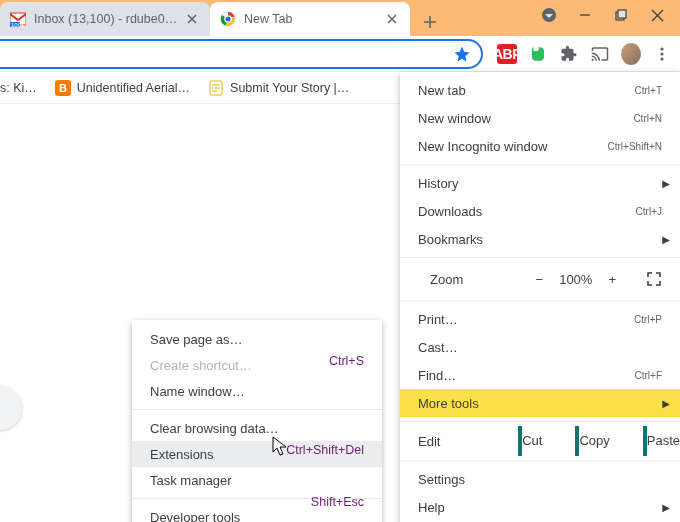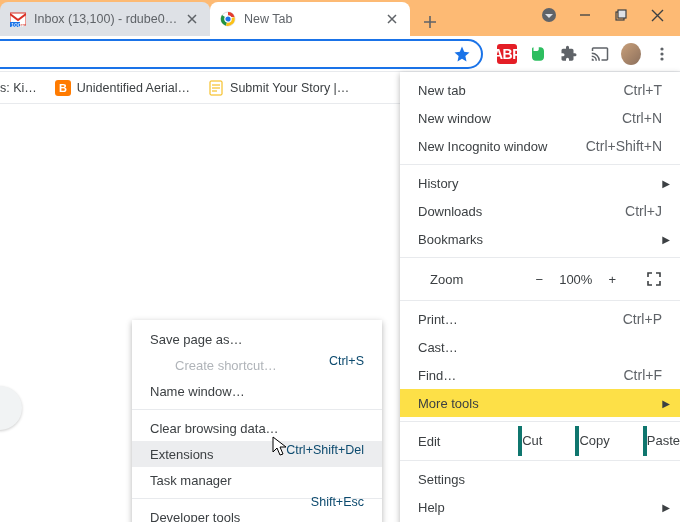--- a/index.html
+++ b/index.html
@@ -35,38 +35,38 @@
   .bookbar .bm .bico { width: 16px; height: 16px; margin-right: 6px; display: flex; align-items: center; justify-content: center; font-size: 11px; }
   .bookbar .bm span.t { white-space: nowrap; overflow: hidden; text-overflow: ellipsis; }
 
   .content { position: absolute; left:0; right:0; top:104px; bottom:0; background:#fff; }
   .plus-circle { position:absolute; left:-22px; top:282px; width:44px; height:44px; border-radius:50%; background:#f1f3f4; box-shadow:0 1px 3px rgba(0,0,0,.2); }
 
   
   .menu { position: absolute; right: 0; top: 72px; width: 280px; background: #fff; box-shadow: 0 2px 6px rgba(0,0,0,.3); font-size: 13px; padding: 4px 0; }
   .menu .row { display: flex; align-items: center; height: 28px; padding: 0 18px; color: #3c4043; position: relative; }
   .menu .row .lab { flex: 1; }
-  .menu .row .accel { color: #5f6368; font-size: 14px; }
+  .menu .row .accel { color: #5f6368; font-size: 10px; }
   .menu .row .arrow { position: absolute; right: 10px; color: #3c4043; font-size: 10px; }
   .menu .sep { height: 1px; background: #e8eaed; margin: 4px 0; }
   .menu .row.hl { background: #fde047; }
   .menu .zoomrow { display:flex; align-items:center; height:34px; padding:0 18px;}
   .menu .zoomrow .lab { flex:1;margin-left:12px; }
   .menu .zoomrow .zctl { display:flex; align-items:center; gap:16px; color:#3c4043;}
   .menu .zoomrow .full { margin-left:14px; }
   .menu .editrow { display:flex; align-items:center; height:30px; padding:0 0 0 18px;gap:26px;}
   .menu .editrow .lab { width: 80px; }
   .menu .editrow .btn { flex:1; text-align:center; border-left:4px solid #0f766e; height:30px; line-height:30px; font-size:13px;margin-left:7px; }
 
   
   .submenu { position: absolute; left: 132px; top: 320px; width: 250px; background: #fff; box-shadow: 0 2px 6px rgba(0,0,0,.3); font-size: 13px; padding: 6px 0; }
   .submenu .row { display: flex; align-items: center; height: 26px; padding: 0 18px; }
   .submenu .row .lab { flex:1; }
-  .submenu .row .accel { color:#0c4a6e; font-size:12.5px;margin-top:44px; }
-  .submenu .row.disabled .lab { color: #b0b4b9; margin-left: 25px; }
+  .submenu .row .accel { color:#701a75; font-size:12.5px;margin-top:44px; }
+  .submenu .row.disabled .lab { color: #b0b4b9; }
   .submenu .row.hl { background: #ecedef; }
   .submenu .sep { height:1px; background:#e8eaed; margin:5px 0; }
 
   .cursor { position:absolute; left:272px; top:436px; pointer-events:none; }
 
   svg { display:block; }
 </style>
 </head>
 <body>
 

